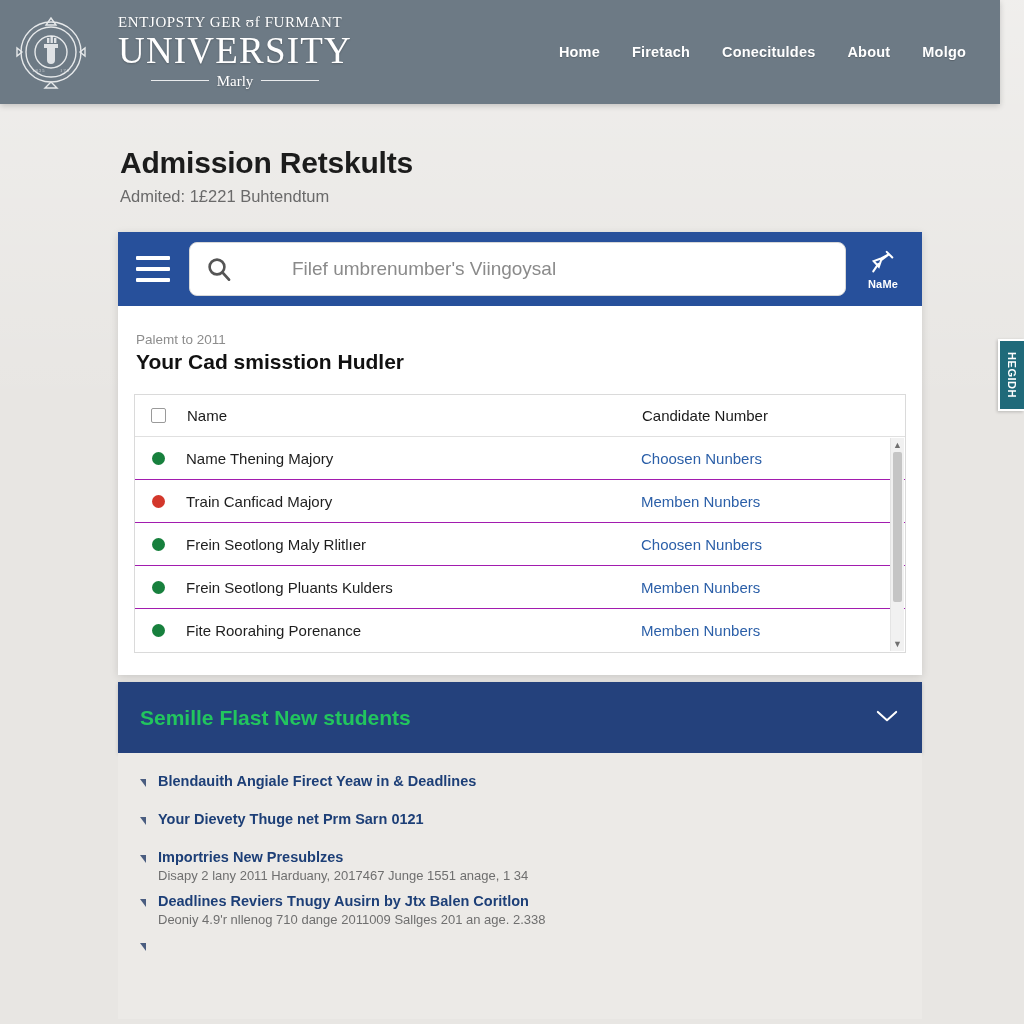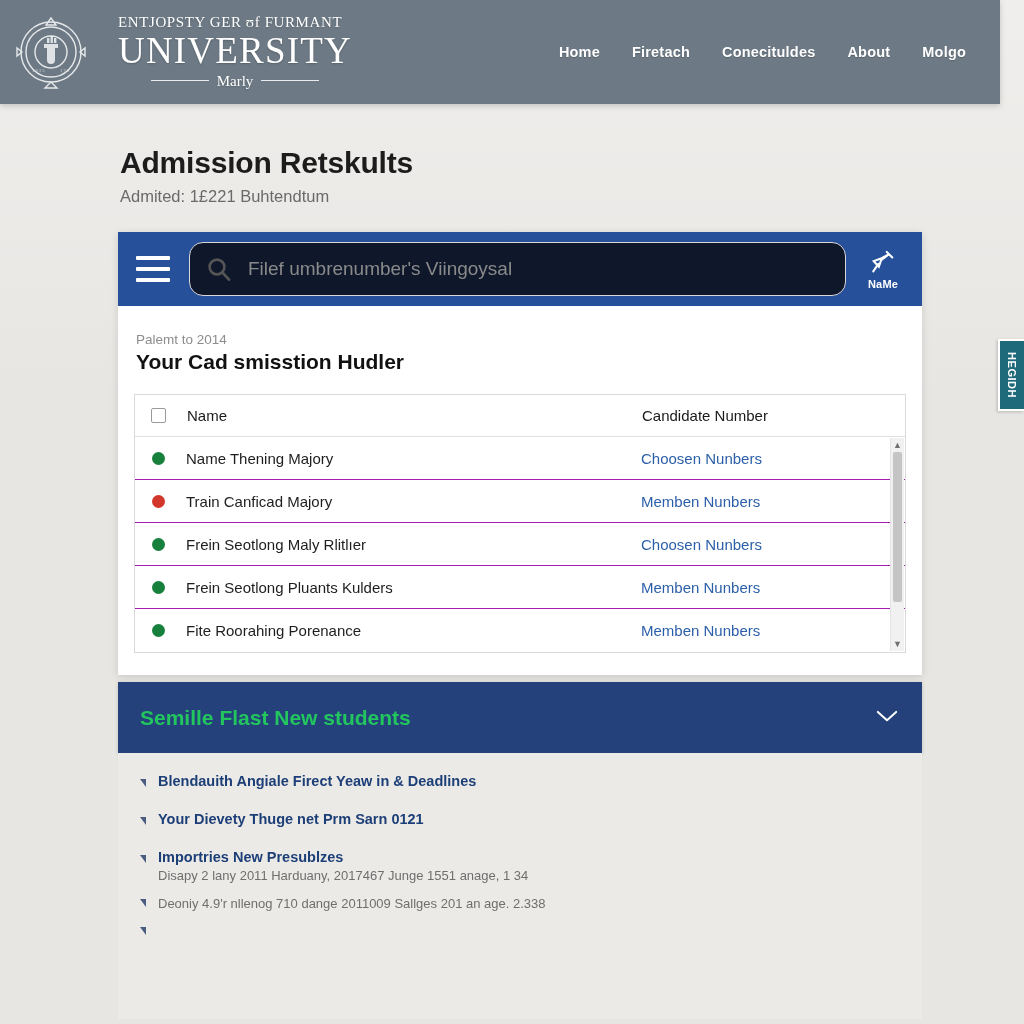--- a/index.html
+++ b/index.html
@@ -131,27 +131,28 @@
     flex: 0 0 auto;
   }
   .hamburger span {
     display: block; height: 4px; width: 100%;
     background: #ffffff; border-radius: 1px;
   }
   .search-box {
     flex: 1 1 auto;
     height: 54px;
     margin-left: 19px;
-    background: #0f172a;
+    background: #ffffff;
     border: 1px solid #d8d8d8;
-    border-radius: 14px;
+    border-radius: 8px;
     display: flex;
     align-items: center;
     padding: 0 16px;
     overflow: hidden;
+    gap: 44px;
   }
   .search-icon { flex: 0 0 auto; width: 26px; height: 26px; }
   .search-text {
     margin-left: 16px;
     font-size: 19px;
     color: #8a8a8a;
     white-space: nowrap;
     overflow: hidden;
   }
   .pin-btn {
@@ -440,21 +441,21 @@
               <path d="M20.5 5.5 L12 12 L9.5 19 L4 13 L11 10.5 Z"></path>
               <path d="M9 16 L3.5 24"></path>
             </g>
           </svg>
         </span>
         <span class="pin-label">NaMe</span>
       </div>
     </div>
 
     <div class="card-body">
-      <div class="eyebrow">Palemt to 2014</div>
+      <div class="eyebrow">Palemt to 2011</div>
       <div class="section-title">Your Cad smisstion Hudler</div>
 
       <div class="table-wrap">
 
         <div class="thead">
           <span class="checkbox"></span>
           <span class="col-name">Name</span>
           <span class="col-cand">Candidate Number</span>
         </div>
 
@@ -535,20 +536,21 @@
       <span class="tri"></span>
       <div>
         <div class="link-title">Importries New Presublzes</div>
         <div class="link-desc">Disapy 2 lany 2011 Harduany, 2017467 Junge 1551 anage, 1 34</div>
       </div>
     </div>
 
     <div class="link-item">
       <span class="tri"></span>
       <div>
+        <div class="link-title">Deadlines Reviers Tnugy Ausirn by Jtx Balen Coritlon</div>
         <div class="link-desc">Deoniy 4.9'r nllenog 710 dange 2011009 Sallges 201 an age. 2.338</div>
       </div>
     </div>
 
     <div class="link-item">
       <span class="tri"></span>
     </div>
 
   </div>
 

